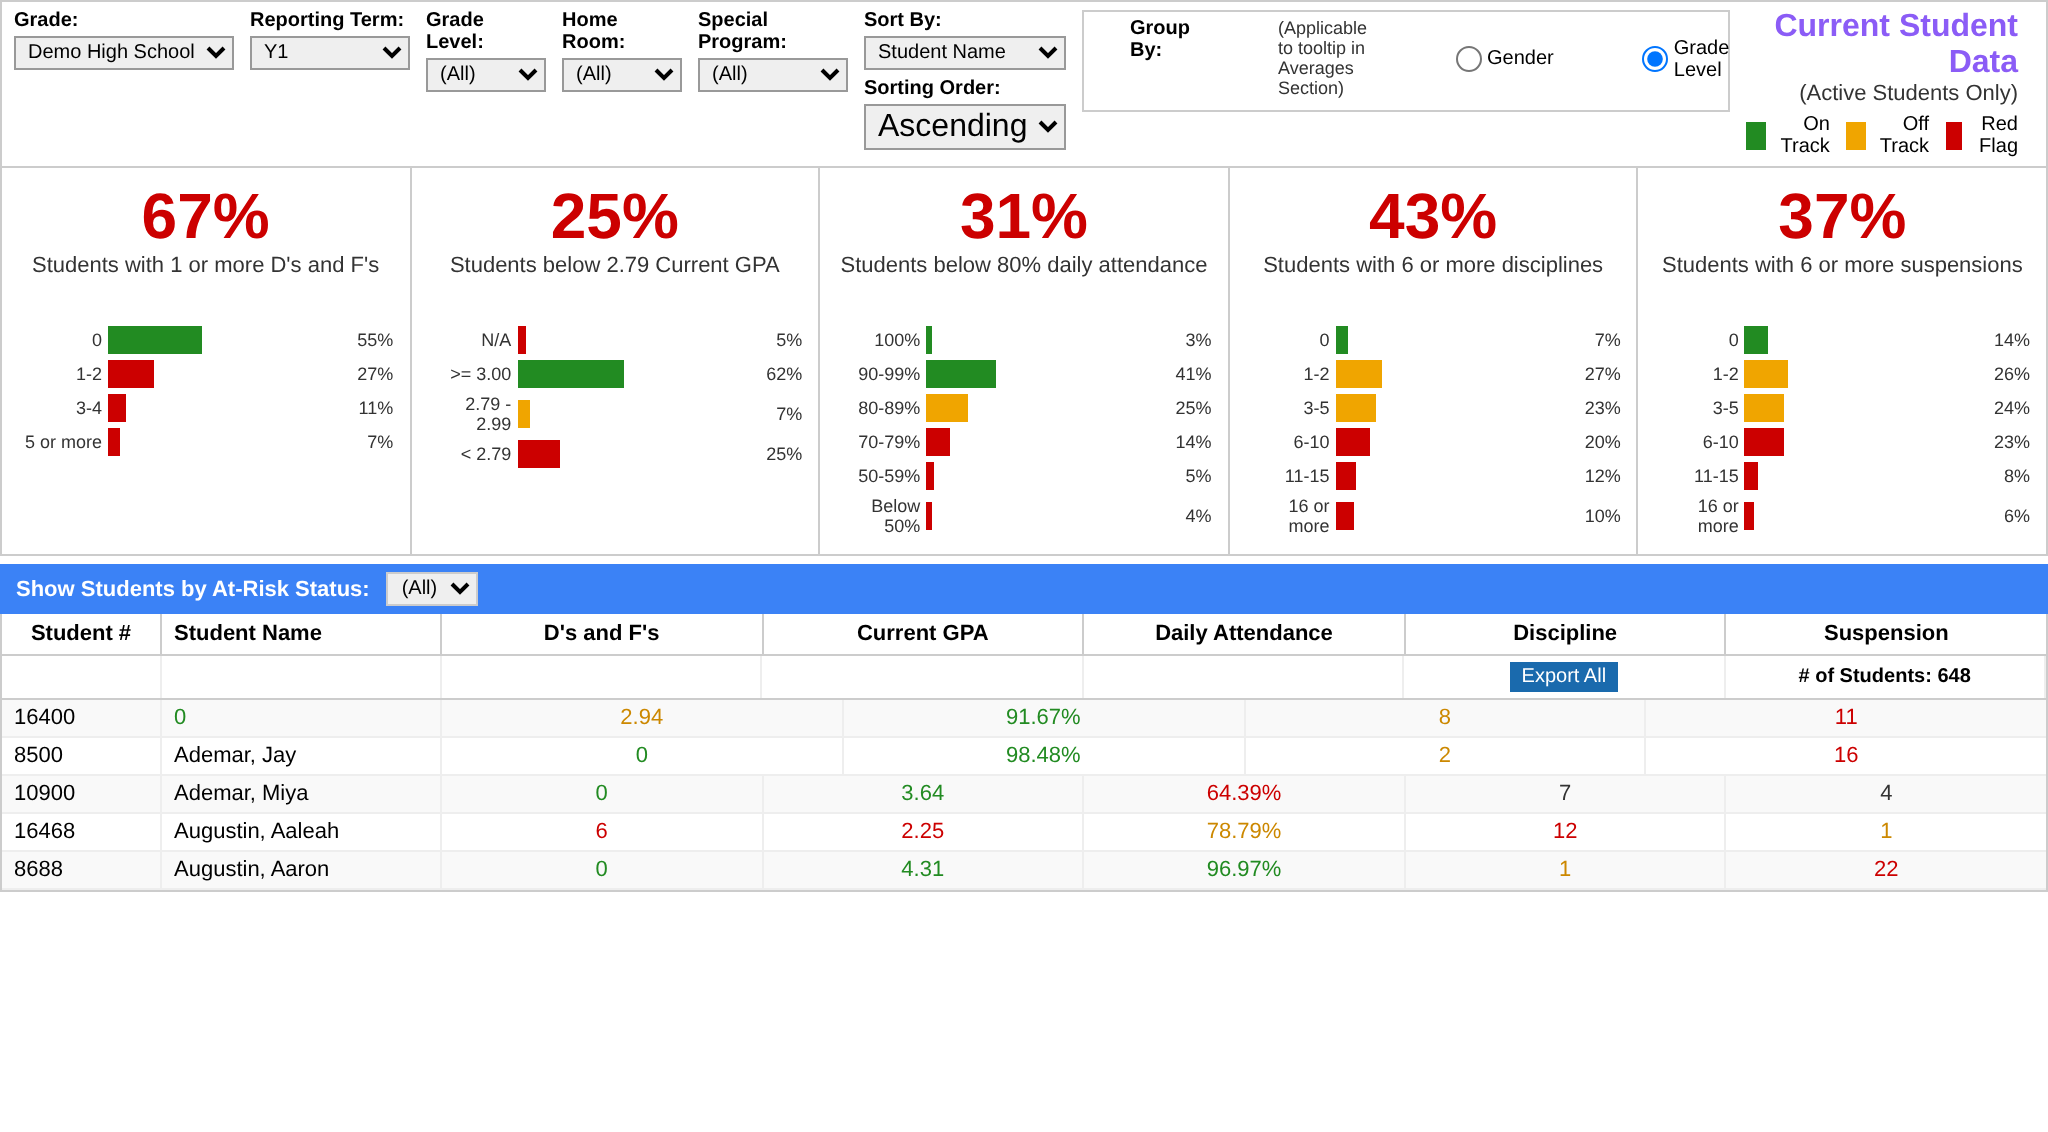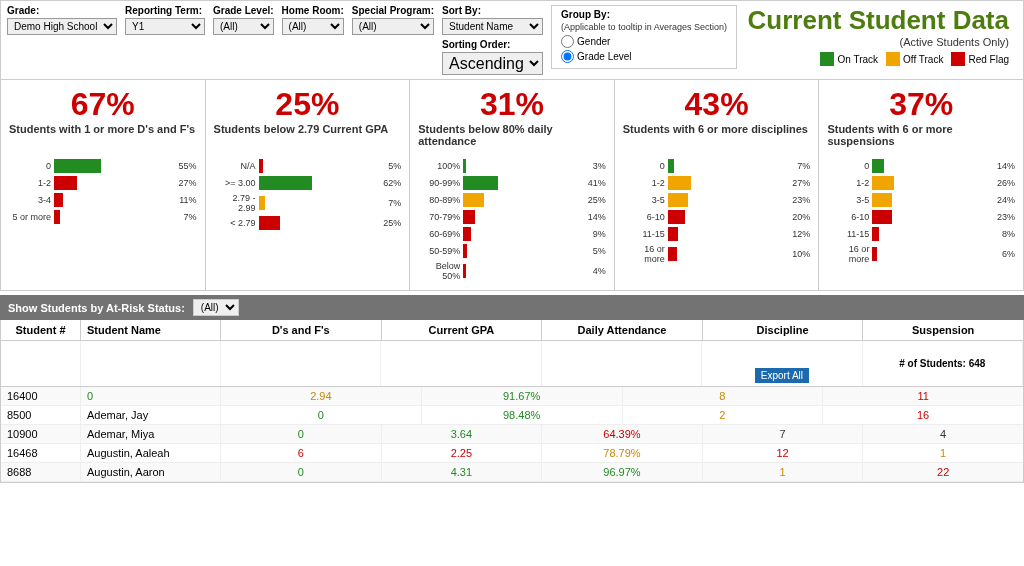--- a/index.html
+++ b/index.html
@@ -40,39 +40,40 @@
       display: flex;
       flex-direction: column;
       gap: 2px;
       margin-top: 2px;
     }
     .sort-order-group label { font-weight: bold; font-size: 10px; }
     .sort-order-group select { font-size: 16px; padding: 1px 2px; border: 1px solid #999; min-width: 90px; }
 
     .group-by-section {
       display: flex;
-      flex-direction: column;
+      flex-direction: row;
       border: 1px solid #ccc;
-      padding: 3px 9px;
+      padding: 3px 23px;
       font-size: 10px;
       min-width: 140px;
+      gap: 44px;
     }
     .group-by-section .title { font-weight: bold; margin-bottom: 2px; }
     .group-by-section .subtitle { font-size: 9px; color: #333; margin-bottom: 3px; }
     .radio-item { display: flex; align-items: center; gap: 3px; margin-bottom: 2px; }
 
     .header-title {
       flex: 1;
       text-align: right;
       padding-right: 8px;
     }
     .header-title .main-title {
-      font-size: 26px;
+      font-size: 16px;
       font-weight: bold;
-      color: #4d7c0f;
+      color: #8b5cf6;
     }
     .header-title .sub-title {
       font-size: 11px;
       color: #333;
       margin-bottom: 4px;
     }
     .legend {
       display: flex;
       gap: 8px;
       justify-content: flex-end;
@@ -103,24 +104,24 @@
     }
     .metric-card:last-child { border-right: none; }
     .metric-pct {
       font-size: 32px;
       font-weight: bold;
       color: #cc0000;
       text-align: center;
     }
     .metric-desc {
       font-size: 11px;
+      text-align: center;
       color: #333;
       margin-bottom: 6px;
       min-height: 30px;
-      font-weight: bold;
     }
 
     
     .bar-chart { margin-top: 4px; }
     .bar-row {
       display: flex;
       align-items: center;
       margin-bottom: 3px;
       gap: 3px;
     }
@@ -144,21 +145,21 @@
     }
     .bar-pct-label {
       font-size: 9px;
       color: #333;
       margin-left: 3px;
       white-space: nowrap;
     }
 
     
     .bottom-bar {
-      background: #737373;
+      background: #3b82f6;
       color: #fff;
       padding: 4px 8px;
       font-size: 11px;
       display: flex;
       align-items: center;
       gap: 8px;
       margin-top: 4px;
     }
     .bottom-bar label { font-weight: bold; }
     .bottom-bar select {
@@ -204,21 +205,20 @@
     }
     .ta-cell:first-child { flex: 0 0 80px; }
     .ta-cell:nth-child(2) { flex: 0 0 140px; }
     .export-btn {
       background: #1a6aad;
       color: #fff;
       border: none;
       padding: 2px 6px;
       font-size: 10px;
       cursor: pointer;
-      margin-top: 24px;
     }
     .student-count {
       font-weight: bold;
       font-size: 10px;
     }
 
     .data-row {
       display: flex;
       border-bottom: 1px solid #eee;
       font-size: 11px;
@@ -413,27 +413,20 @@
             <div class="bar-fill" style="width: 21px; background: rgb(240, 165, 0);"></div>
           </div>
           <span class="bar-pct-label">25%</span>
         </div>
         <div class="bar-row">
           <div class="bar-label">70-79%</div>
           <div class="bar-container">
             <div class="bar-fill" style="width: 12px; background: rgb(204, 0, 0);"></div>
           </div>
           <span class="bar-pct-label">14%</span>
-        </div>
-        <div class="bar-row">
-          <div class="bar-label">60-69%</div>
-          <div class="bar-container">
-            <div class="bar-fill" style="width: 8px; background: rgb(204, 0, 0);"></div>
-          </div>
-          <span class="bar-pct-label">9%</span>
         </div>
         <div class="bar-row">
           <div class="bar-label">50-59%</div>
           <div class="bar-container">
             <div class="bar-fill" style="width: 4px; background: rgb(204, 0, 0);"></div>
           </div>
           <span class="bar-pct-label">5%</span>
         </div>
         <div class="bar-row">
           <div class="bar-label">Below 50%</div>

